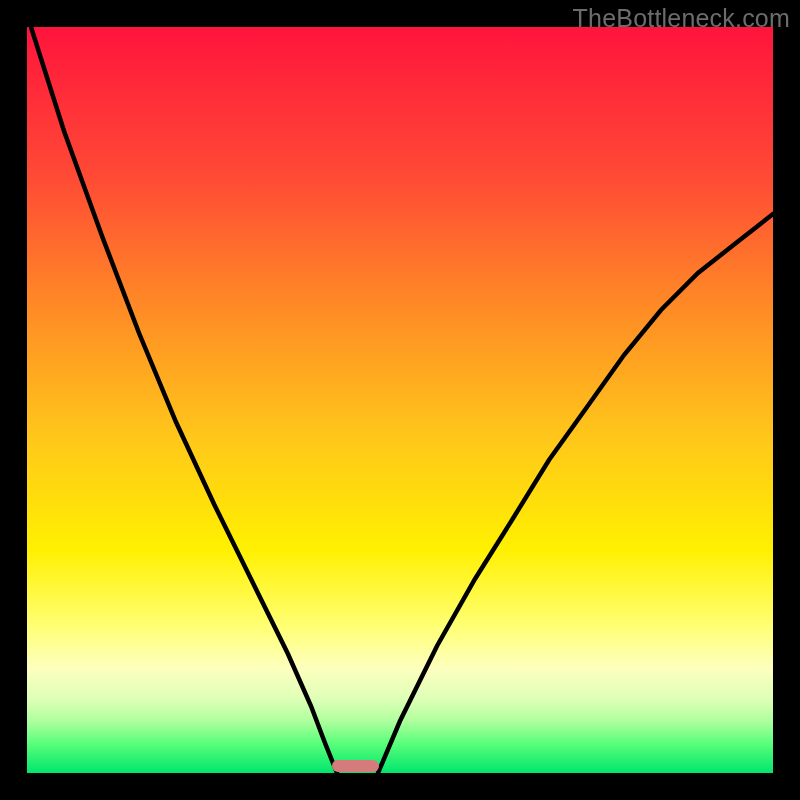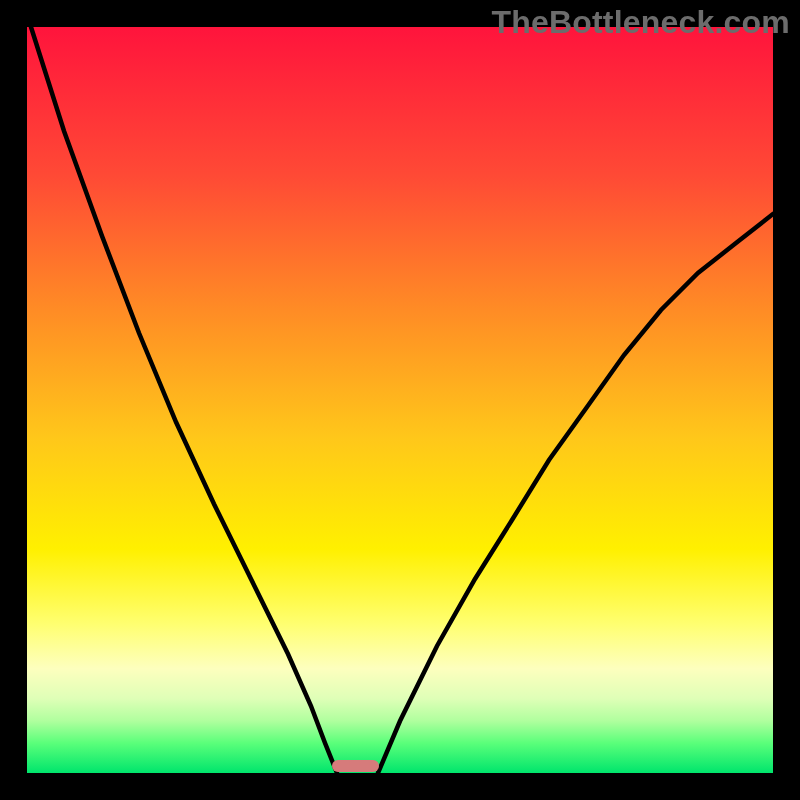--- a/index.html
+++ b/index.html
@@ -35,24 +35,23 @@
       #b0ff9e 93%,
       #5aff7a 96%,
       #00e56c 100%
     );
   }
   .watermark {
     position: absolute;
     top: 4px;
     right: 10px;
     color: #6c6c6c;
-    font-size: 32px;
+    font-size: 25px;
     letter-spacing: 0.2px;
     font-family: Arial, Helvetica, sans-serif;
-    font-weight: bold;
   }
   svg.curves {
     position: absolute;
     inset: 0;
   }
   .marker {
     position: absolute;
     background: #d67b7b;
     border-radius: 9px;
   }

